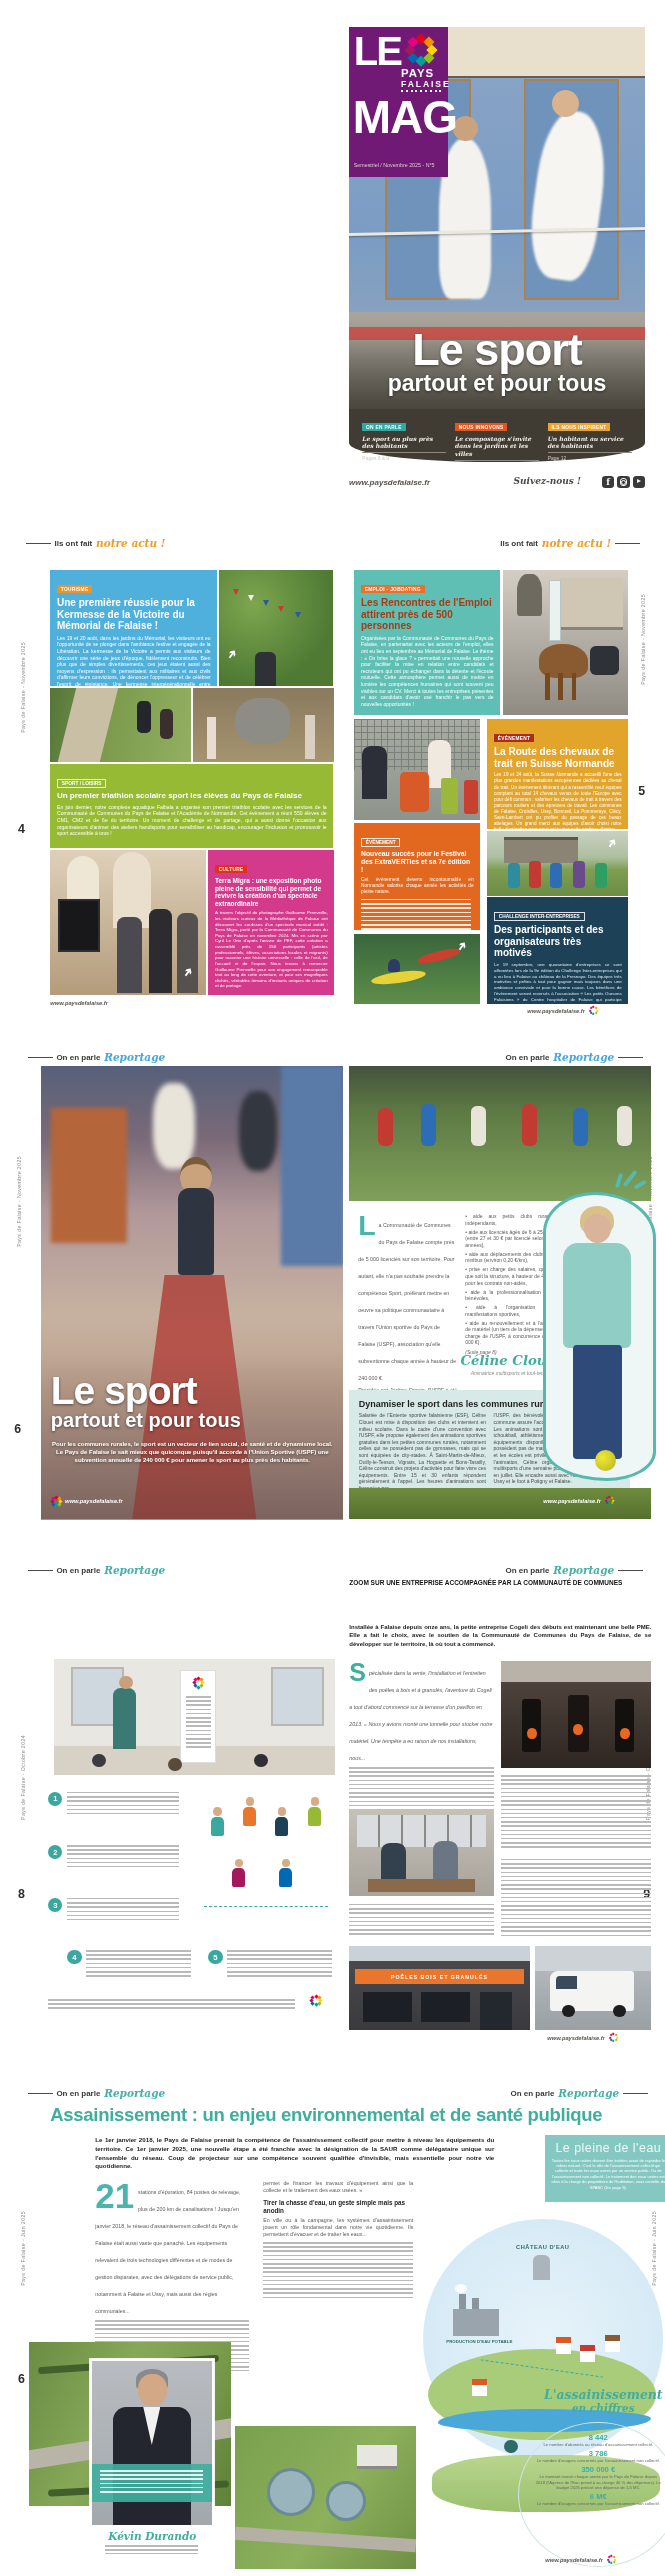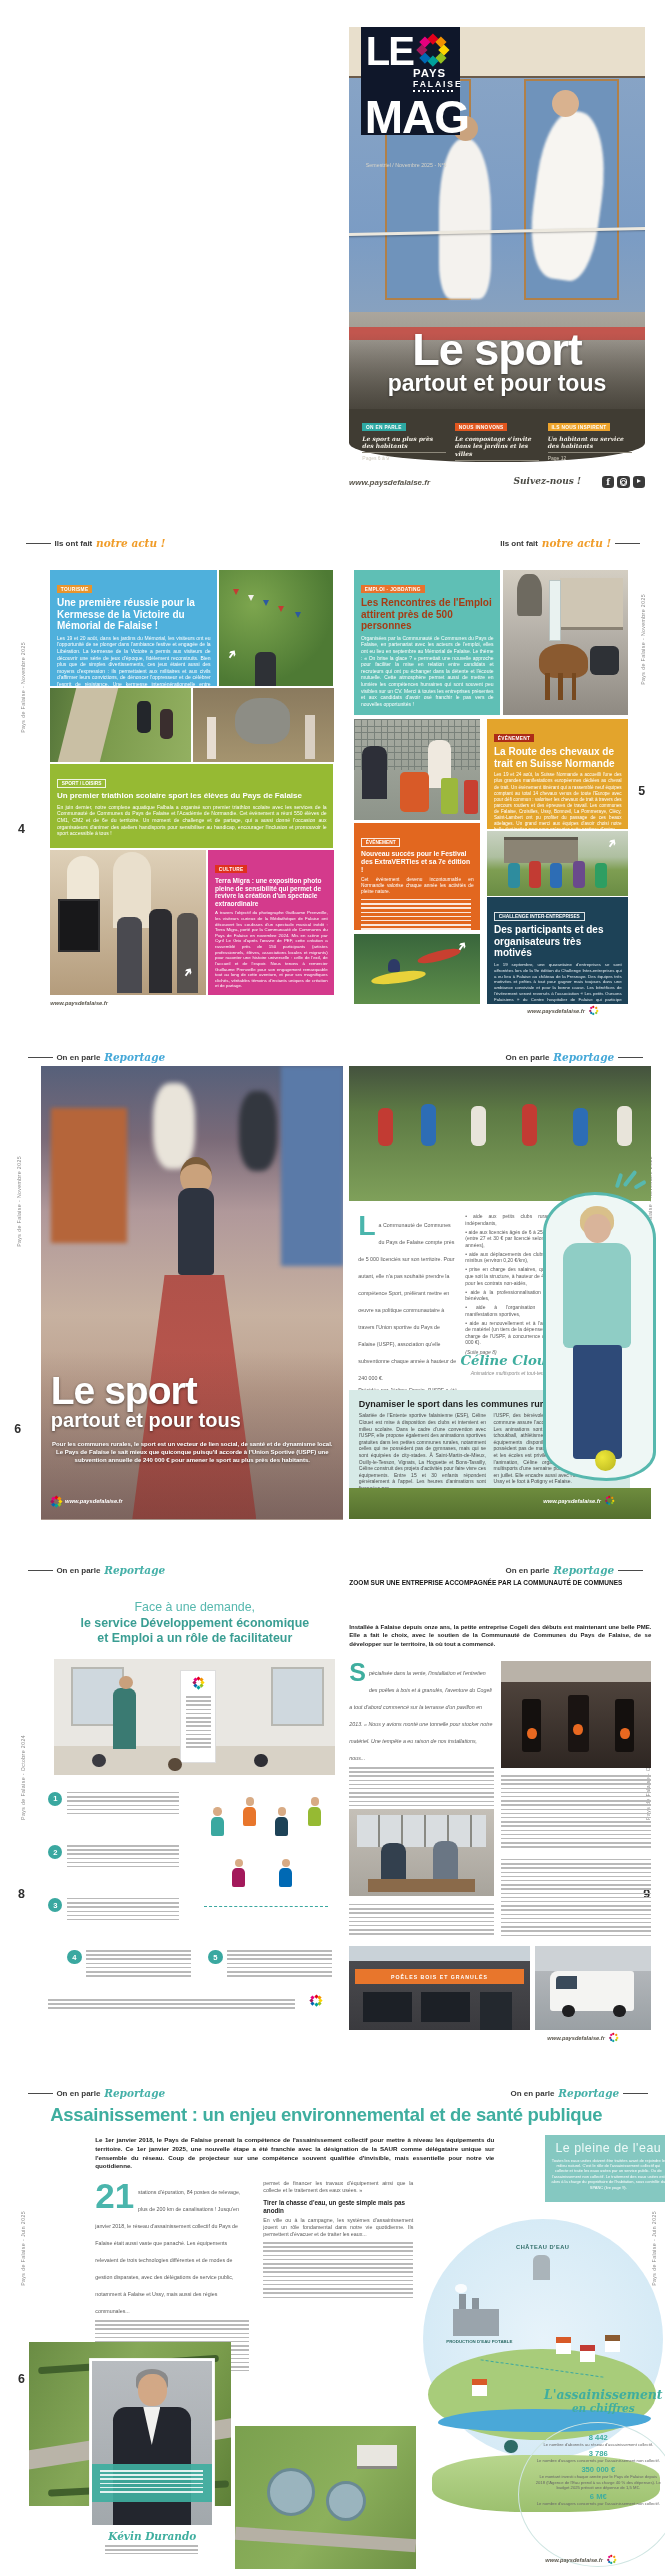--- a/index.html
+++ b/index.html
@@ -80,21 +80,21 @@
         <div class="script" style="font-size:6px;color:#f3efe6;margin-top:2.9px;line-height:1.25">Le compostage s'invite dans les jardins et les villes</div>
         <div style="font-size:5px;color:#cfcabd;border-top:0.5px solid #8d887b;margin-top:2.9px;padding-top:1.9px">Pages 10 et 11</div>
       </div>
       <div style="flex:1">
         <span class="chip" style="background:#eda32b">ILS NOUS INSPIRENT</span>
         <div class="script" style="font-size:6px;color:#f3efe6;margin-top:2.9px;line-height:1.25">Un habitant au service des habitants</div>
         <div style="font-size:5px;color:#cfcabd;border-top:0.5px solid #8d887b;margin-top:2.9px;padding-top:1.9px">Page 12</div>
       </div>
     </div>
 
-    <div class="ab" style="left:12px;top:0;width:99px;height:108px;background:#0f172a">
+    <div class="ab" style="left:0;top:0;width:99px;height:150px;background:#701a75">
       <div class="ab" style="left:4.8px;top:1.9px;font-size:40px;font-weight:900;color:#fff;letter-spacing:-1.9px">LE</div>
       <span class="dots ab" style="left:57px;top:7.6px;width:30px;height:30px"><i></i><i></i><i></i><i></i><i></i><i></i><i></i><i></i></span>
       <div class="ab" style="left:52px;top:40px;font-size:11.4px;font-weight:800;color:#fff;letter-spacing:1px">PAYS</div>
       <div class="ab" style="left:52px;top:52px;font-size:8.6px;font-weight:800;color:#fff;letter-spacing:1.9px">FALAISE</div>
       <div class="ab" style="left:52px;top:63px;width:40px;height:1.9px;background:repeating-linear-gradient(90deg,#fff 0 1.9px,transparent 1.9px 4.8px)"></div>
       <div class="ab" style="left:3.8px;top:63px;font-size:46px;font-weight:900;color:#fff;letter-spacing:-1px">MAG</div>
       <div class="ab" style="left:4.8px;top:135px;font-size:5.3px;color:#d8d4c8">Semestriel / Novembre 2025 - N°5</div>
     </div>
 
     <div class="ab" style="left:0;top:436px;width:296px;height:37px;background:#fff">
@@ -350,25 +350,20 @@
     <div class="hdr" style="right:13.3px;top:0">
       <span>On en parle</span>
       <span class="script" style="color:#45b0a8;font-size:10.5px">Reportage</span>
       <span class="hline"></span>
     </div>
     <div class="vside" style="left:5.7px;top:171px">Pays de Falaise - Octobre 2024</div>
     <div class="pnum" style="left:3.8px;top:323px">8</div>
     <div class="vside" style="left:631px;top:171px">Pays de Falaise - Octobre 2024</div>
     <div class="pnum" style="left:629px;top:323px">9</div>
 
-    <div class="ab" style="left:38px;top:36px;width:285px;text-align:center;line-height:1.25">
-      <div style="font-size:12.4px;color:#56b8ae">Face à une demande,</div>
-      <div style="font-size:12.4px;font-weight:800;color:#3a9e93">le service Développement économique</div>
-      <div style="font-size:12.4px;font-weight:800;color:#3a9e93">et Emploi a un rôle de facilitateur</div>
-    </div>
     <div class="ph" style="left:40px;top:95px;width:281px;height:116px;background:#e9e7e2">
       <div class="ab" style="left:17px;top:7.6px;width:49px;height:55px;background:#cfd8de;border:2.9px solid #b8b8b2"></div>
       <div class="ab" style="left:217px;top:7.6px;width:49px;height:55px;background:#cfd8de;border:2.9px solid #b8b8b2"></div>
       <div class="ab" style="left:0;top:87px;width:281px;height:28.5px;background:#d8d2c6"></div>
       <div class="ab" style="left:126px;top:11.4px;width:34px;height:91px;background:#fff;border:1px solid #ddd">
         <span class="dots" style="width:11.4px;height:11.4px;position:absolute;left:11.4px;top:5.7px">
             <i></i>
             <i></i>
             <i></i>
             <i></i>

